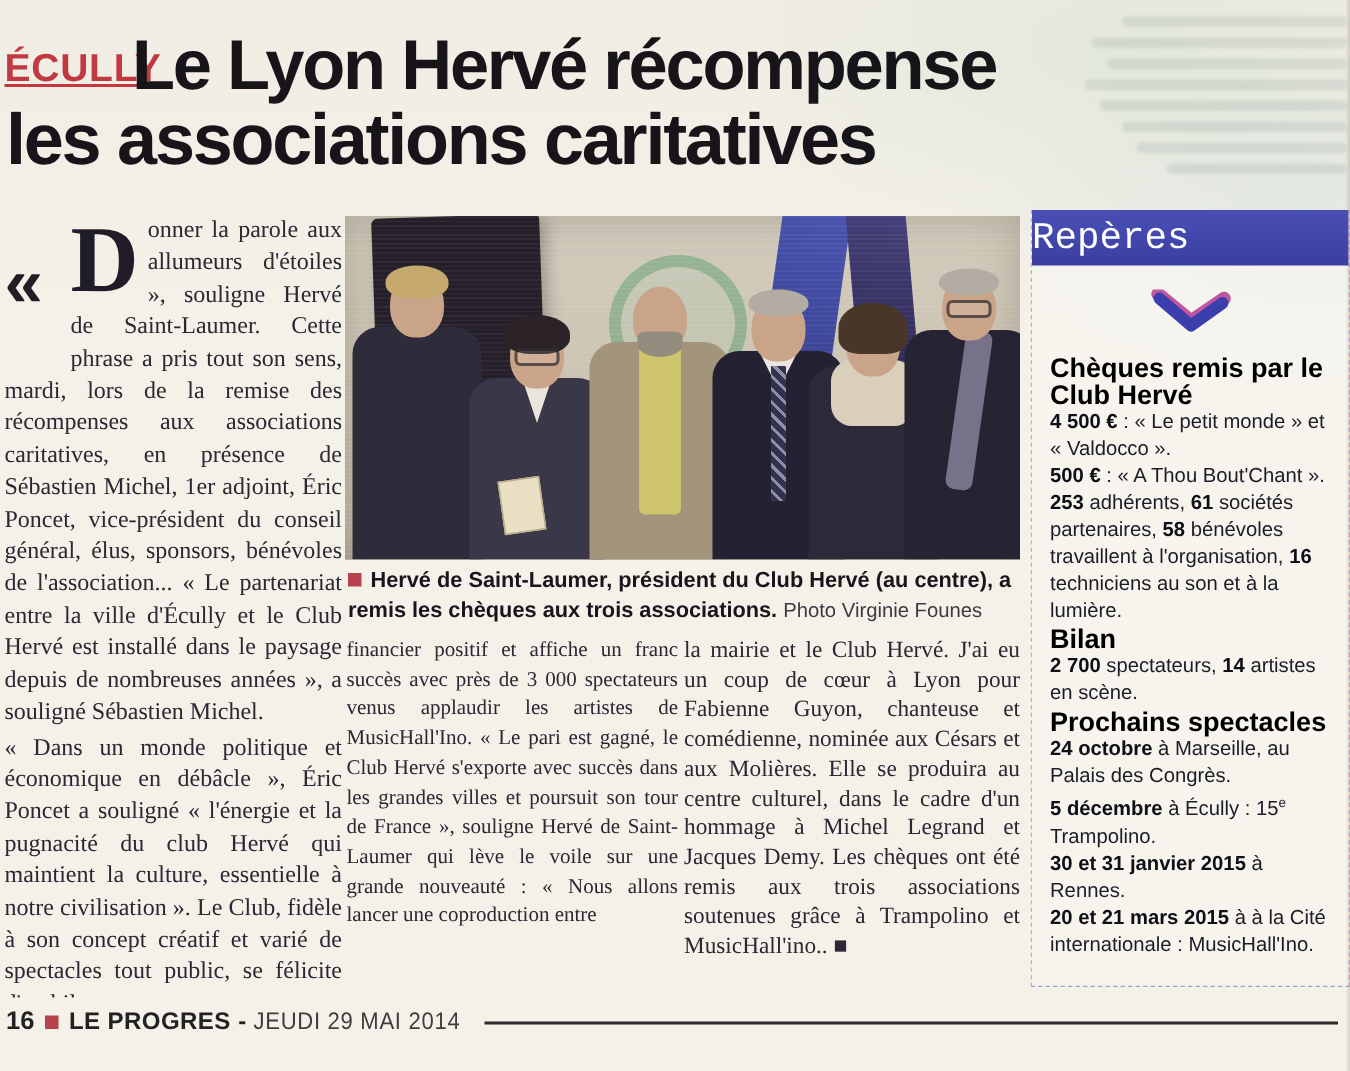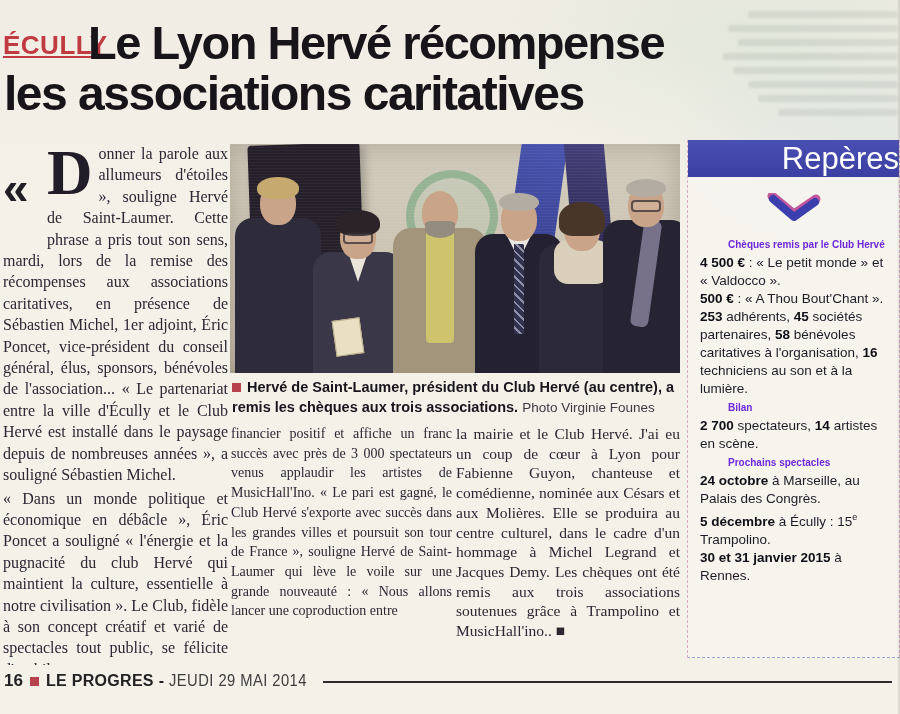--- a/index.html
+++ b/index.html
@@ -84,26 +84,26 @@
   .caption{position:absolute;left:232px;top:377px;width:446px;
     font-family:"Liberation Sans",sans-serif;font-size:14.5px;font-weight:700;
     color:#18151d;line-height:1.4;}
   .cap-sq{display:inline-block;width:9px;height:9px;background:#b5424d;margin-right:6px;}
   .credit{font-weight:400;font-size:13.5px;color:#3c3a42;}
   
   .reperes{position:absolute;left:687px;top:140px;width:211px;height:517px;
     background:rgba(248,246,241,.6);
     border-left:1px dashed #d9a8c4;border-right:1px dashed #d9a8c4;border-bottom:1px dashed #98a6d6;}
   .rep-head{height:37px;background:linear-gradient(180deg,#4a4fb4,#3b3fa2);
-    color:#fff;font-family:Liberation Sans, sans-serif;font-size:31px;
-    text-align:right;line-height:37px;}
+    color:#fff;font-family:Liberation Mono, monospace;font-size:25px;
+    text-align:left;line-height:37px;}
   .rep-chevron{display:block;margin:16px auto 10px;}
   .rep-body{padding:2px 12px 0 12px;font-family:"Liberation Sans",sans-serif;
     font-size:13.5px;line-height:18px;color:#1c1c27;}
-  .rep-label{color:#6d28d9;font-weight:700;font-size:10px;line-height:18px;margin-top:1px;margin-left:28px;}
+  .rep-label{color:#000000;font-weight:700;font-size:18px;line-height:18px;margin-top:1px;}
   .rep-line .b{font-weight:700;color:#0f0f17;}
   .rep-line sup{font-size:9px;}
   
   .footer{position:absolute;left:4px;right:8px;top:671px;display:flex;align-items:baseline;
     font-family:"Liberation Sans",sans-serif;color:#222;}
   .f-page{font-weight:700;font-size:17px;}
   .f-sq{width:9px;height:9px;background:#b5424d;margin:0 7px;align-self:center;}
   .f-paper{font-weight:700;font-size:16px;letter-spacing:.3px;}
   .f-sep{margin:0 5px;font-weight:700;font-size:16px;}
   .f-date{font-size:16px;color:#3e3e3e;letter-spacing:.5px;transform:scaleX(.92);transform-origin:left;}
@@ -188,27 +188,28 @@
 <aside class="reperes">
   <div class="rep-head">Repères</div>
   <svg class="rep-chevron" width="56" height="30" viewBox="0 0 56 30">
     <polyline points="6,3 28,21 50,6" fill="none" stroke="#c0569e" stroke-width="9" stroke-linecap="round" stroke-linejoin="round"></polyline>
     <polyline points="7,6 28,24 49,9" fill="none" stroke="#3b3fae" stroke-width="8" stroke-linecap="round" stroke-linejoin="round"></polyline>
   </svg>
   <div class="rep-body">
       <div class="rep-label">Chèques remis par le Club Hervé</div>
       <div class="rep-line"><span class="b">4 500 € </span><span>: « Le petit monde » et « Valdocco ».</span></div>
       <div class="rep-line"><span class="b">500 € </span><span>: « A Thou Bout'Chant ».</span></div>
-      <div class="rep-line"><span class="b">253</span><span> adhérents, </span><span class="b">45</span><span> sociétés partenaires, </span><span class="b">58</span><span> bénévoles caritatives à l'organisation, </span><span class="b">16</span><span> techniciens au son et à la lumière.</span></div>
+      <div class="rep-line"><span class="b">253</span><span> adhérents, </span><span class="b">61</span><span> sociétés partenaires, </span><span class="b">58</span><span> bénévoles travaillent à l'organisation, </span><span class="b">16</span><span> techniciens au son et à la lumière.</span></div>
       <div class="rep-label">Bilan</div>
       <div class="rep-line"><span class="b">2 700</span><span> spectateurs, </span><span class="b">14</span><span> artistes en scène.</span></div>
       <div class="rep-label">Prochains spectacles</div>
       <div class="rep-line"><span class="b">24 octobre</span><span> à Marseille, au Palais des Congrès.</span></div>
       <div class="rep-line"><span class="b">5 décembre</span><span> à Écully : 15</span><sup>e</sup><span> Trampolino.</span></div>
       <div class="rep-line"><span class="b">30 et 31 janvier 2015</span><span> à Rennes.</span></div>
+      <div class="rep-line"><span class="b">20 et 21 mars 2015</span><span> à à la Cité internationale : MusicHall'Ino.</span></div>
     </div>
 </aside>
 
 <div class="footer">
   <span class="f-page">16</span>
   <span class="f-sq"></span>
   <span class="f-paper">LE PROGRES</span>
   <span class="f-sep">-</span>
   <span class="f-date">JEUDI 29 MAI 2014</span>
   <span class="f-rule"></span>

